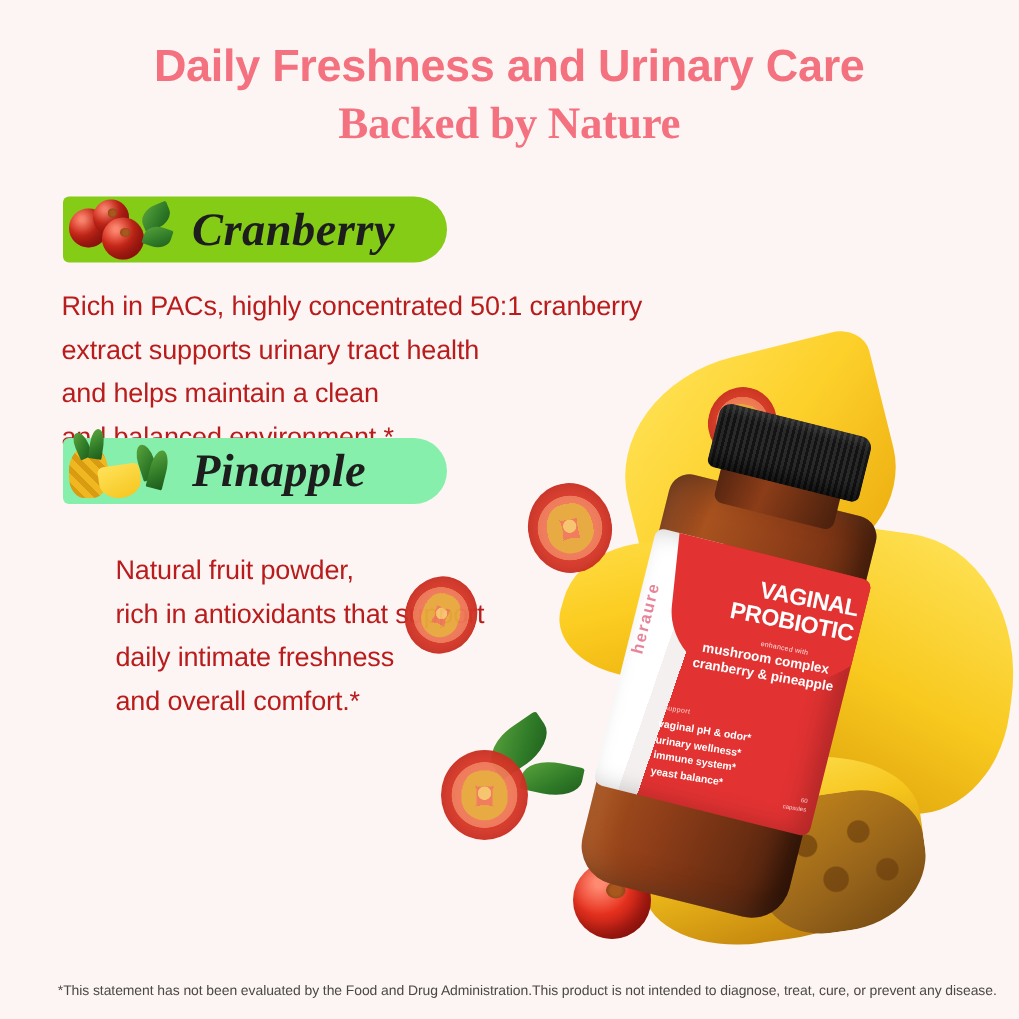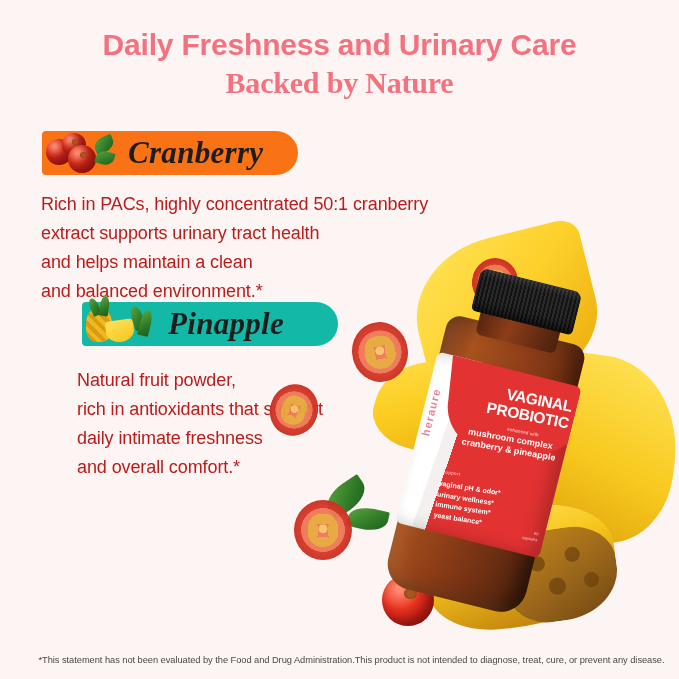--- a/index.html
+++ b/index.html
@@ -42,28 +42,27 @@
     position: absolute;
     height: 44px;
     border-radius: 4px 22px 22px 4px;
     display: flex;
     align-items: center;
   }
   .banner-cranberry {
     left: 42px;
     top: 131px;
     width: 256px;
-    background: #f97316;
+    background: #84cc16;
   }
   .banner-pineapple {
     left: 42px;
-    top: 302px;
+    top: 292px;
     width: 256px;
-    background: #14b8a6;
-    margin-left: 40px;
+    background: #86efac;
   }
   .banner-title {
     font-family: "Liberation Serif", serif;
     font-style: italic;
     font-weight: bold;
     font-size: 31px;
     color: #1d1d1d;
     margin-left: 8px;
     letter-spacing: 0.3px;
   }

